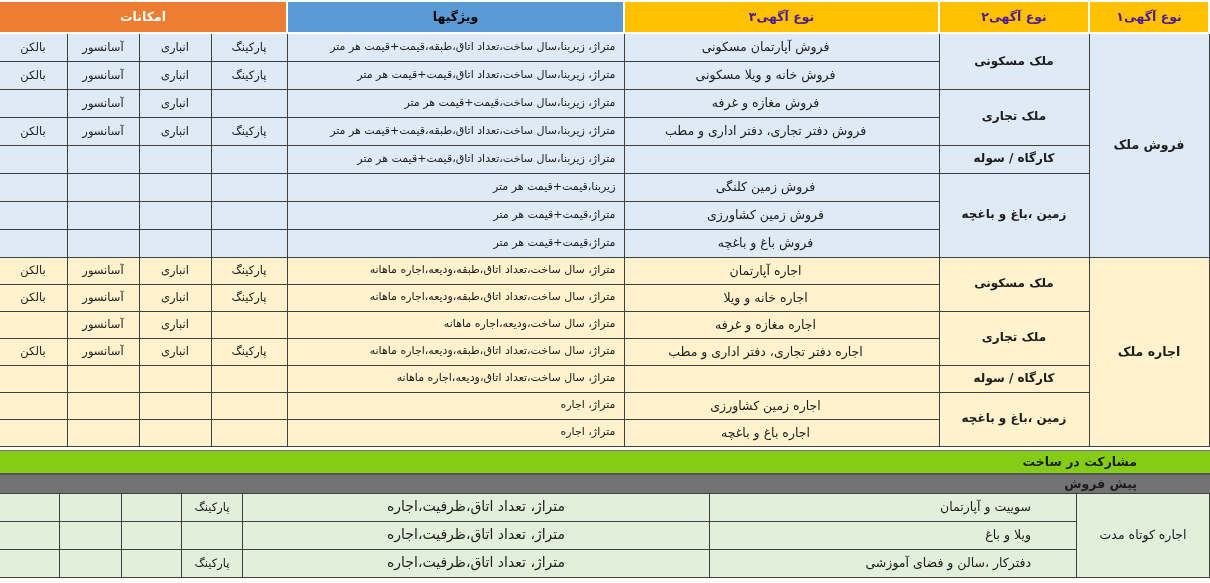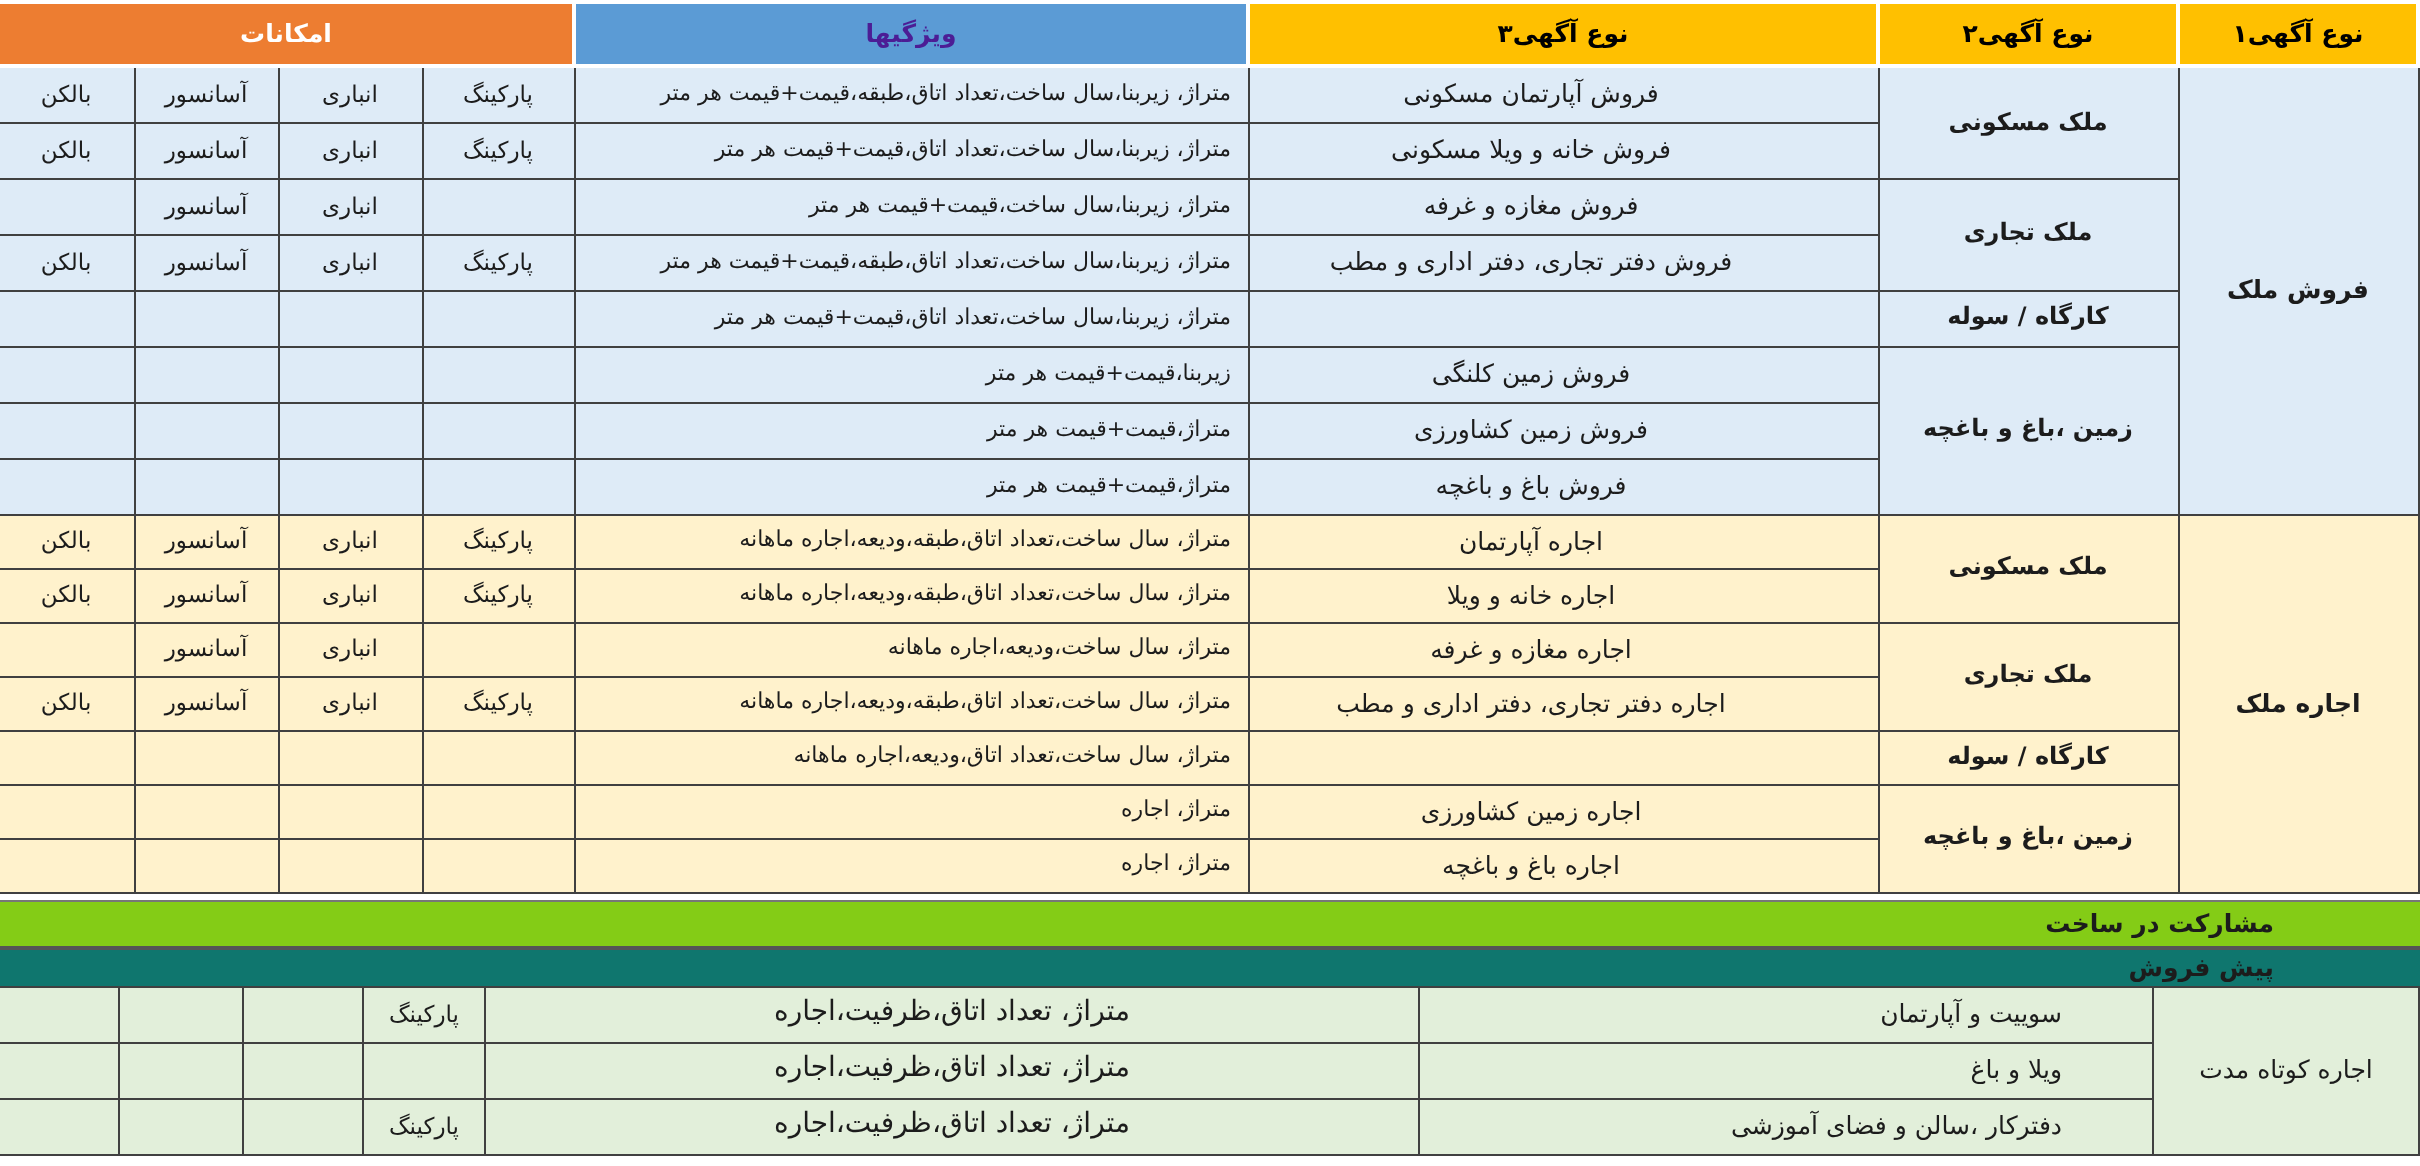--- a/index.html
+++ b/index.html
@@ -23,22 +23,22 @@
     white-space: nowrap;
   }
 
   
   thead th {
     height: 32px;
     font-size: 12.5px;
     font-weight: bold;
     border: 2px solid #ffffff;
   }
-  .hdr-yellow { background: #FFC000; color: #000000; margin-left: 19px; }
-  .hdr-blue   { background: #5B9BD5; color: #4c1d95; }
+  .hdr-yellow { background: #FFC000; color: #4c1d95; margin-left: 19px; }
+  .hdr-blue   { background: #5B9BD5; color: #000000; }
   .hdr-orange { background: #ED7D31; color: #ffffff; }
 
   
   tbody.sec-sale td { background: #DEEBF7; height: 28px; }
   tbody.sec-rent td { background: #FFF2CC; height: 27px; }
 
   td.c-type1 { font-weight: bold; font-size: 12.5px; }
   td.c-type2 { font-weight: bold; }
   td.c-type3 { padding-left: 4px; padding-right: 36px; font-size: 12.5px; }
   td.c-feat  { text-align: right; padding-right: 8px; font-size: 11px; }
@@ -54,21 +54,21 @@
     justify-content: flex-start; 
     padding-right: 73px;
   }
   .banner-gray {
     height: 25px;
     margin-top: 3px;
     background: #84cc16;
     border-top: 1px solid #777;
     border-bottom: 2px solid #555;
   }
-  .banner-white { height: 18px; background: #0f766e; }
+  .banner-white { height: 18px; background: #737373; }
 
   
   tbody.sec-green td { background: #E2EFDA; height: 28px; }
   td.g-label { font-weight: normal; font-size: 12.5px; }
   td.g-type  { text-align: right; padding-left: 4px; padding-right: 45px; font-size: 12.5px; }
   td.g-type.bold { font-weight: normal; text-align: right; }
   td.g-feat  { font-size: 14px; }
   td.g-amen  { font-size: 11.5px; }
 </style>
 </head>

